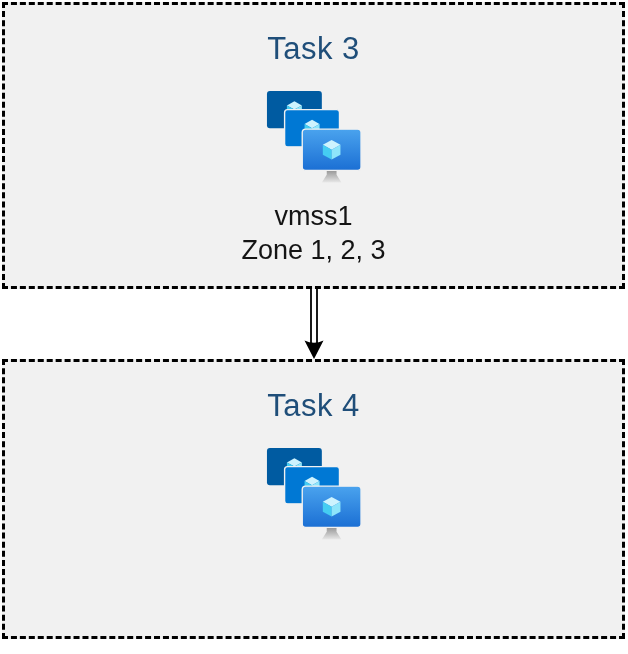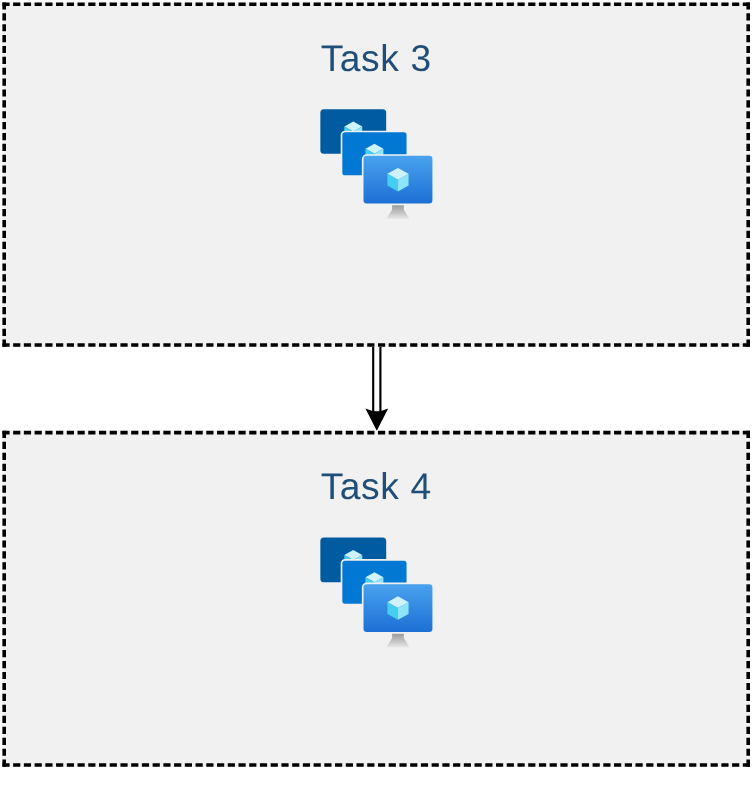--- a/index.html
+++ b/index.html
@@ -91,20 +91,24 @@
   </defs>
 </svg>
 
 <div class="stage">
 
   <div class="task-box" id="task3-box">
     <div class="box-title">Task 3</div>
     <svg class="vmss-icon" viewBox="0 0 104 100">
       <use href="#vmss"></use>
     </svg>
+    <div class="caption-group">
+      <div class="caption">vmss1</div>
+      <div class="caption">Zone 1, 2, 3</div>
+    </div>
   </div>
 
   <svg class="connector" viewBox="0 0 26 70">
     <line x1="10" y1="0" x2="10" y2="55" stroke="#000000" stroke-width="1.8"></line>
     <line x1="16" y1="0" x2="16" y2="55" stroke="#000000" stroke-width="1.8"></line>
     <path d="M13,70 L3.5,51.5 Q13,56 22.5,51.5 Z" fill="#000000"></path>
   </svg>
 
   <div class="task-box" id="task4-box">
     <div class="box-title">Task 4</div>

